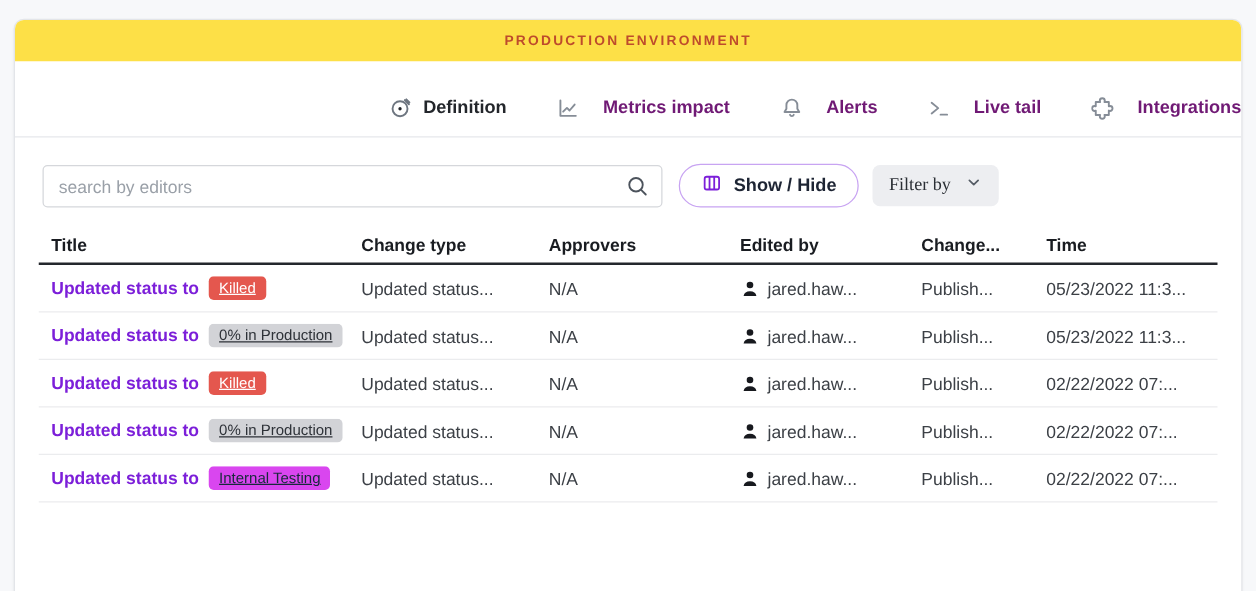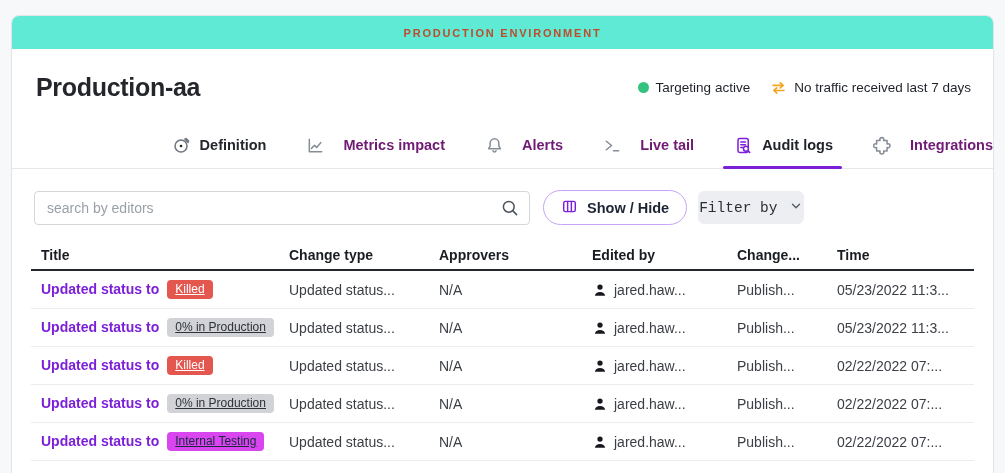--- a/index.html
+++ b/index.html
@@ -10,21 +10,21 @@
     position:relative;
     color:#24262B;
   }
   .card {
     position:absolute; left:11px; top:15px; width:983px; height:600px;
     background:#FFFFFF; border:1px solid #E3E5E9; border-radius:8px;
     box-shadow:0 1px 2px rgba(20,24,31,.04); overflow:hidden;
   }
   
   .env-banner {
-    height:33px; background:#5eead4; display:flex; align-items:center; justify-content:center;
+    height:33px; background:#fde047; display:flex; align-items:center; justify-content:center;
     color:#BE4B2C; font-size:11px; font-weight:700; letter-spacing:1.8px;
   }
   
   .card-header {
     display:flex; justify-content:space-between; align-items:center;
     padding:24px 22px 6px 24px;
   }
   .page-title { font-size:25px; font-weight:700; color:#24262B; letter-spacing:-0.3px; }
   .status-group { display:flex; align-items:center; gap:20px; font-size:13.5px; color:#1E2228; }
   .status-item { display:flex; align-items:center; gap:7px; }
@@ -59,23 +59,23 @@
   .search-input::placeholder { color:#9AA0A8; }
   .search-icon { position:absolute; right:10px; top:7px; }
   .btn-showhide {
     margin-left:13px; height:35px; display:inline-flex; align-items:center; gap:9px;
     padding:0 17px; background:#fff; border:1.5px solid #C8A4F2; border-radius:18px;
     font-size:14.5px; font-weight:600; color:#1D2433; cursor:pointer;
     font-family:"Liberation Sans", sans-serif;
   }
   .btn-filter {
     margin-left:11px; height:33px; display:inline-flex; align-items:center; gap:11px;
-    padding:0 1px; background:#EDEEF1; border:none; border-radius:6px;
+    padding:0 13px; background:#EDEEF1; border:none; border-radius:6px;
     font-size:14.5px; color:#2A2E34; cursor:pointer;
-    font-family:Liberation Mono, monospace;
+    font-family:Liberation Serif, serif;
   }
   
   .audit-table { margin:4px 19px 0 19px; }
   .t-head, .t-row {
     display:grid;
     grid-template-columns:258px 150px 153px 145px 100px 1fr;
     align-items:center;
   }
   .t-head {
     height:30px; font-size:14px; font-weight:700; color:#191C21;
@@ -97,40 +97,20 @@
 </style>
 </head>
 <body>
 
 <div class="card">
 
   <div class="env-banner">
     <span>PRODUCTION ENVIRONMENT</span>
   </div>
 
-  <div class="card-header">
-    <div class="page-title">Production-aa</div>
-    <div class="status-group">
-      <div class="status-item">
-        <span class="dot-green"></span>
-        <span>Targeting active</span>
-      </div>
-      <div class="status-item">
-        <span class="traffic-icon">
-          <svg width="17" height="17" viewBox="0 0 20 20" fill="none" stroke="#F5A41F" stroke-width="1.9" stroke-linecap="round" stroke-linejoin="round">
-            <path d="M3.5 7.5 H14.5"></path>
-              <path d="M12 4.5 L15.5 7.5 L12 10.5"></path>
-            <path d="M16.5 13.5 H5.5"></path>
-              <path d="M8 10.5 L4.5 13.5 L8 16.5"></path>
-          </svg>
-        </span>
-        <span>No traffic received last 7 days</span>
-      </div>
-    </div>
-  </div>
 
   <div class="tabs">
       <div class="tab default">
     <span class="tab-icon">
           <svg width="19" height="19" viewBox="0 0 20 20" fill="none">
             <circle cx="9.5" cy="10.5" r="6.3"></circle>
             <circle cx="9.5" cy="10.5" r="1.4" fill="currentColor" stroke="none"></circle>
             <path d="M13.5 3.2 L17 6.7 M14.8 2.6 l2.6 2.6"></path>
           </svg>
         </span>
@@ -155,33 +135,20 @@
     <span class="tab-label">Alerts</span>
   </div>
       <div class="tab link">
     <span class="tab-icon">
           <svg width="19" height="19" viewBox="0 0 20 20" fill="none">
             <path d="M3.5 5.5 L9 10 L3.5 14.5"></path>
             <path d="M11 15.5 H16.5"></path>
           </svg>
         </span>
     <span class="tab-label">Live tail</span>
-  </div>
-      <div class="tab active">
-    <span class="tab-icon">
-          <svg width="19" height="19" viewBox="0 0 20 20" fill="none">
-            <rect x="4.2" y="2.6" width="10.8" height="14.8" rx="1.8"></rect>
-            <path d="M7.2 6.4 h4.8"></path>
-            <path d="M7.2 9.2 h4.8"></path>
-            <path d="M7.2 12 h2"></path>
-            <circle cx="12.6" cy="13.4" r="2.6" fill="#FFFFFF"></circle>
-            <path d="M14.6 15.4 L16.6 17.4"></path>
-          </svg>
-        </span>
-    <span class="tab-label">Audit logs</span>
   </div>
       <div class="tab link">
     <span class="tab-icon">
           <svg width="19" height="19" viewBox="0 0 20 20" fill="none">
             <path d="M7.2 3.8 a2.1 2.1 0 0 1 4.2 0 c0 .4 -.1 .7 -.3 1 h3.7 v3.7 c.3-.2.6-.3 1-.3 a2.1 2.1 0 0 1 0 4.2 c-.4 0 -.7-.1 -1-.3 v3.7 h-3.7 c.2.3.3.6.3 1 a2.1 2.1 0 0 1 -4.2 0 c0-.4.1-.7.3-1 h-3.7 v-3.7 c-.3.2-.6.3-1 .3 a2.1 2.1 0 0 1 0-4.2 c.4 0 .7.1 1 .3 v-3.7 h3.7 c-.2-.3-.3-.6-.3-1 z"></path>
           </svg>
         </span>
     <span class="tab-label">Integrations</span>
   </div>
     </div>

